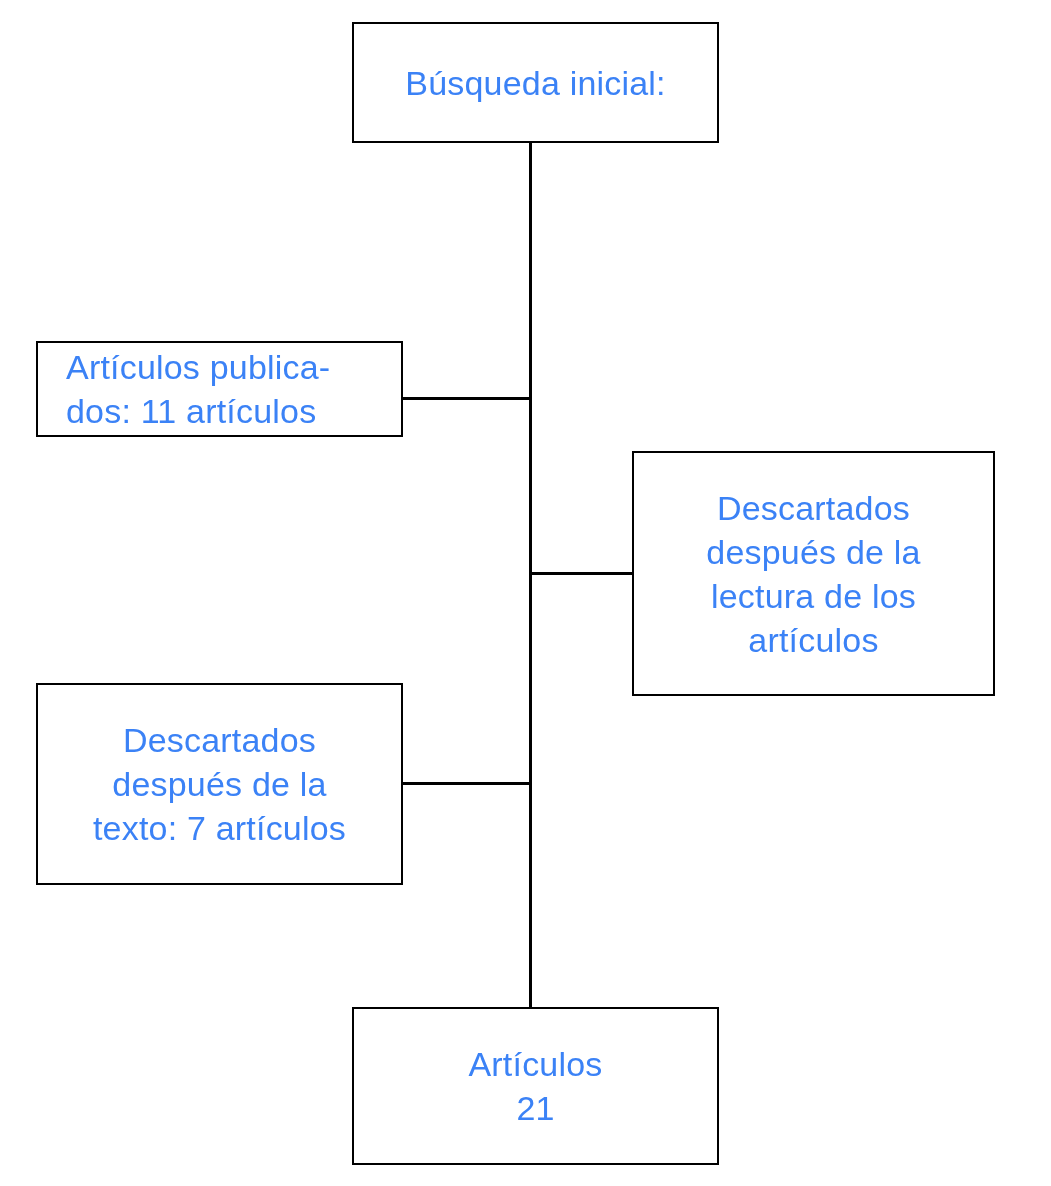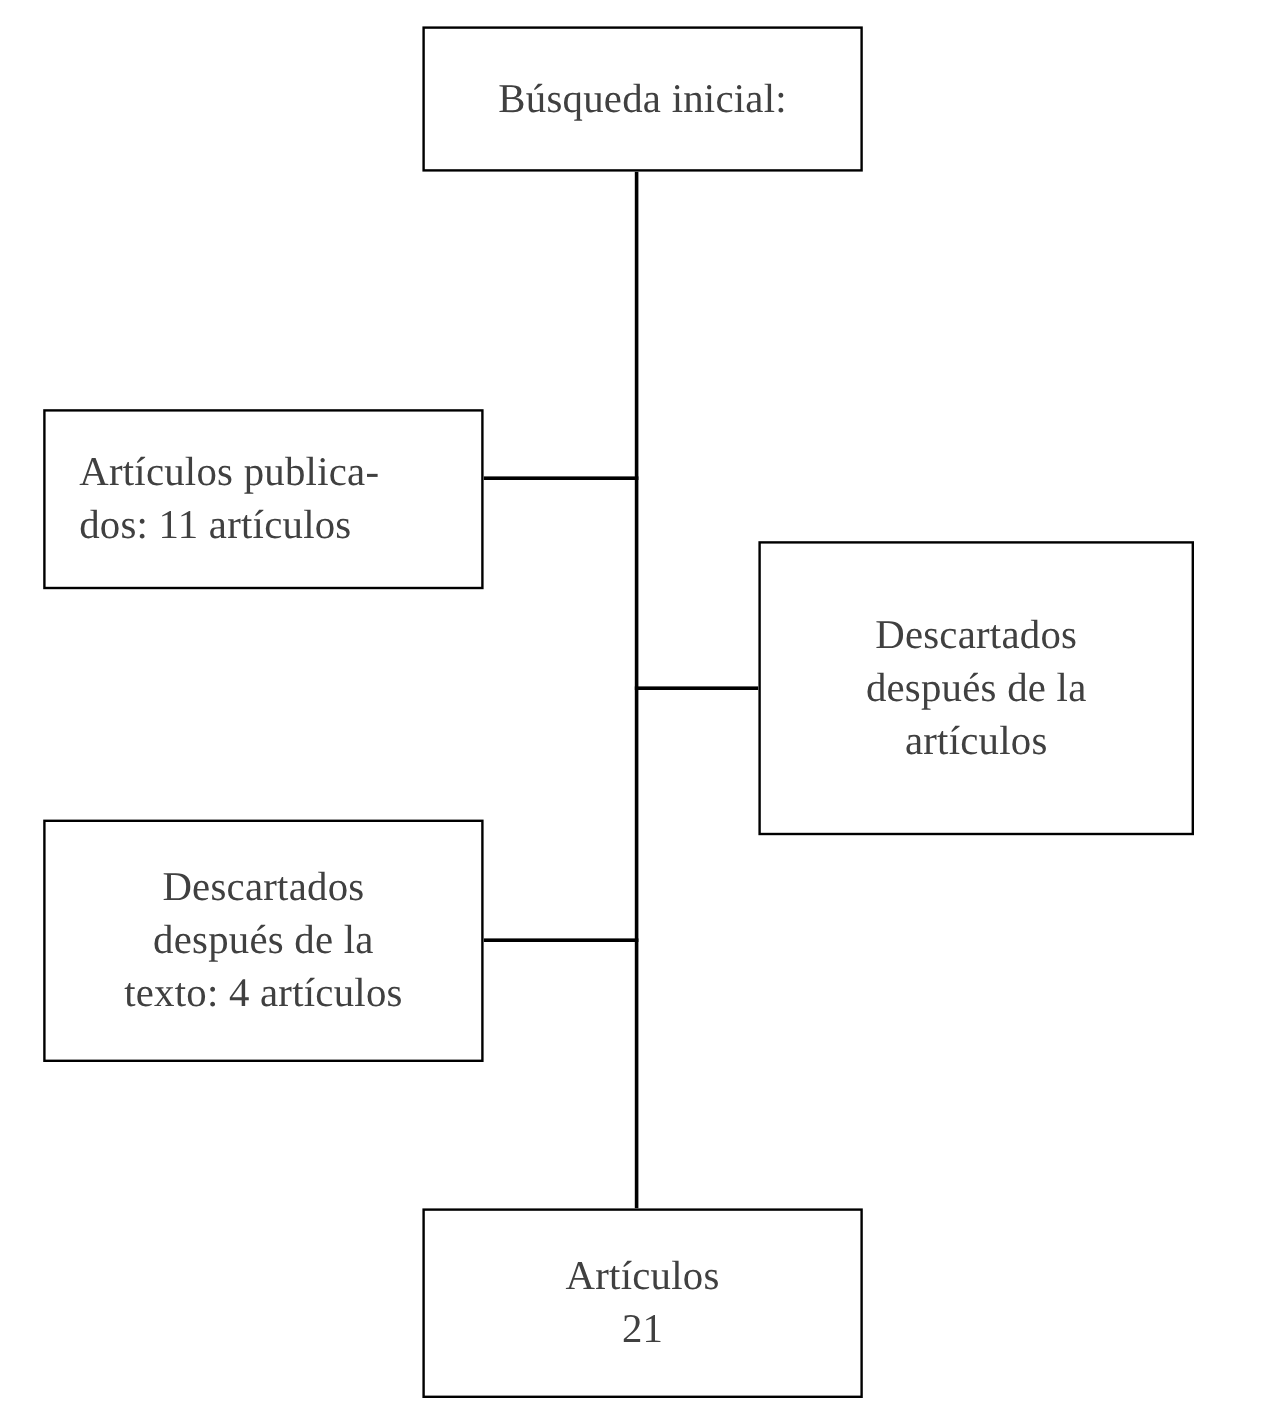--- a/index.html
+++ b/index.html
@@ -5,22 +5,22 @@
   html, body {
     margin: 0;
     padding: 0;
     background: #ffffff;
   }
   .canvas {
     position: relative;
     width: 1051px;
     height: 1186px;
     background: #ffffff;
-    font-family: Liberation Serif, serif;
-    color: #404040;
+    font-family: Liberation Sans, sans-serif;
+    color: #3b82f6;
     overflow: hidden;
   }
   .box {
     position: absolute;
     box-sizing: border-box;
     border: 2.5px solid #000000;
     background: #ffffff;
     display: flex;
     flex-direction: column;
     justify-content: center;
@@ -29,21 +29,21 @@
     line-height: 44px;
     text-align: center;
     letter-spacing: 0.2px;
   }
   .edge {
     position: absolute;
     background: #000000;
   }
   
   #box-initial   { left: 352px; top: 22px;   width: 367px; height: 121px; }
-  #box-published { left: 36px;  top: 341px;  width: 367px; height: 150px;
+  #box-published { left: 36px;  top: 341px;  width: 367px; height: 96px;
                    align-items: flex-start; text-align: center; padding-left: 28px; }
   #box-abstracts { left: 632px; top: 451px;  width: 363px; height: 245px; }
   #box-fulltext  { left: 36px;  top: 683px;  width: 367px; height: 202px; }
   #box-selected  { left: 352px; top: 1007px; width: 367px; height: 158px; }
   
   #edge-spine     { left: 529px; top: 143px; width: 3px;   height: 864px; }
   #edge-published { left: 403px; top: 397px; width: 129px; height: 3px; }
   #edge-abstracts { left: 529px; top: 572px; width: 103px; height: 3px; }
   #edge-fulltext  { left: 403px; top: 782px; width: 129px; height: 3px; }
 </style>
@@ -62,27 +62,28 @@
   </div>
 
   <div class="box" id="box-published">
     <div class="tline">Artículos publica-</div>
     <div class="tline">dos: 11 artículos</div>
   </div>
 
   <div class="box" id="box-abstracts">
     <div class="tline">Descartados</div>
     <div class="tline">después de la</div>
+    <div class="tline">lectura de los</div>
     <div class="tline">artículos</div>
   </div>
 
   <div class="box" id="box-fulltext">
     <div class="tline">Descartados</div>
     <div class="tline">después de la</div>
-    <div class="tline">texto: 4 artículos</div>
+    <div class="tline">texto: 7 artículos</div>
   </div>
 
   <div class="box" id="box-selected">
     <div class="tline">Artículos</div>
     <div class="tline">21</div>
   </div>
 
 </div>
 
 </body></html>

